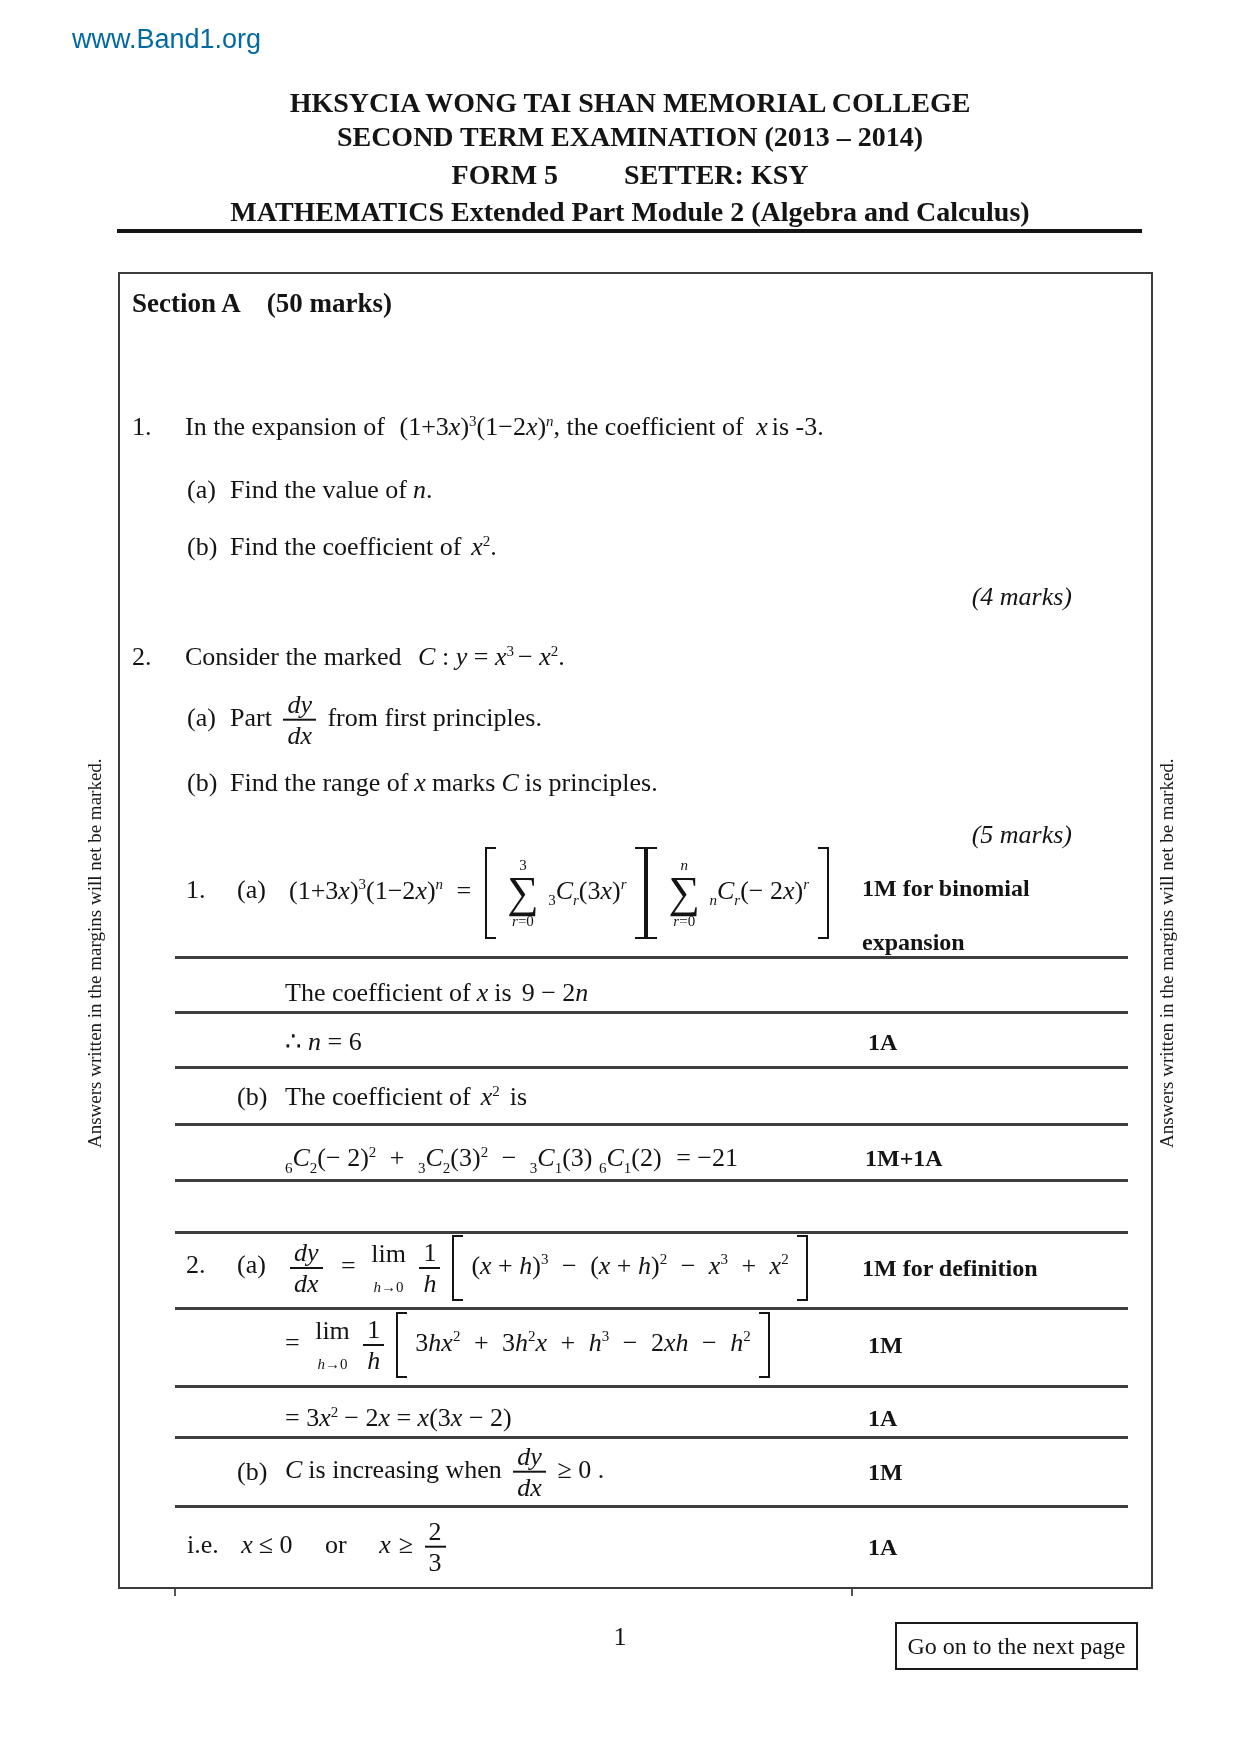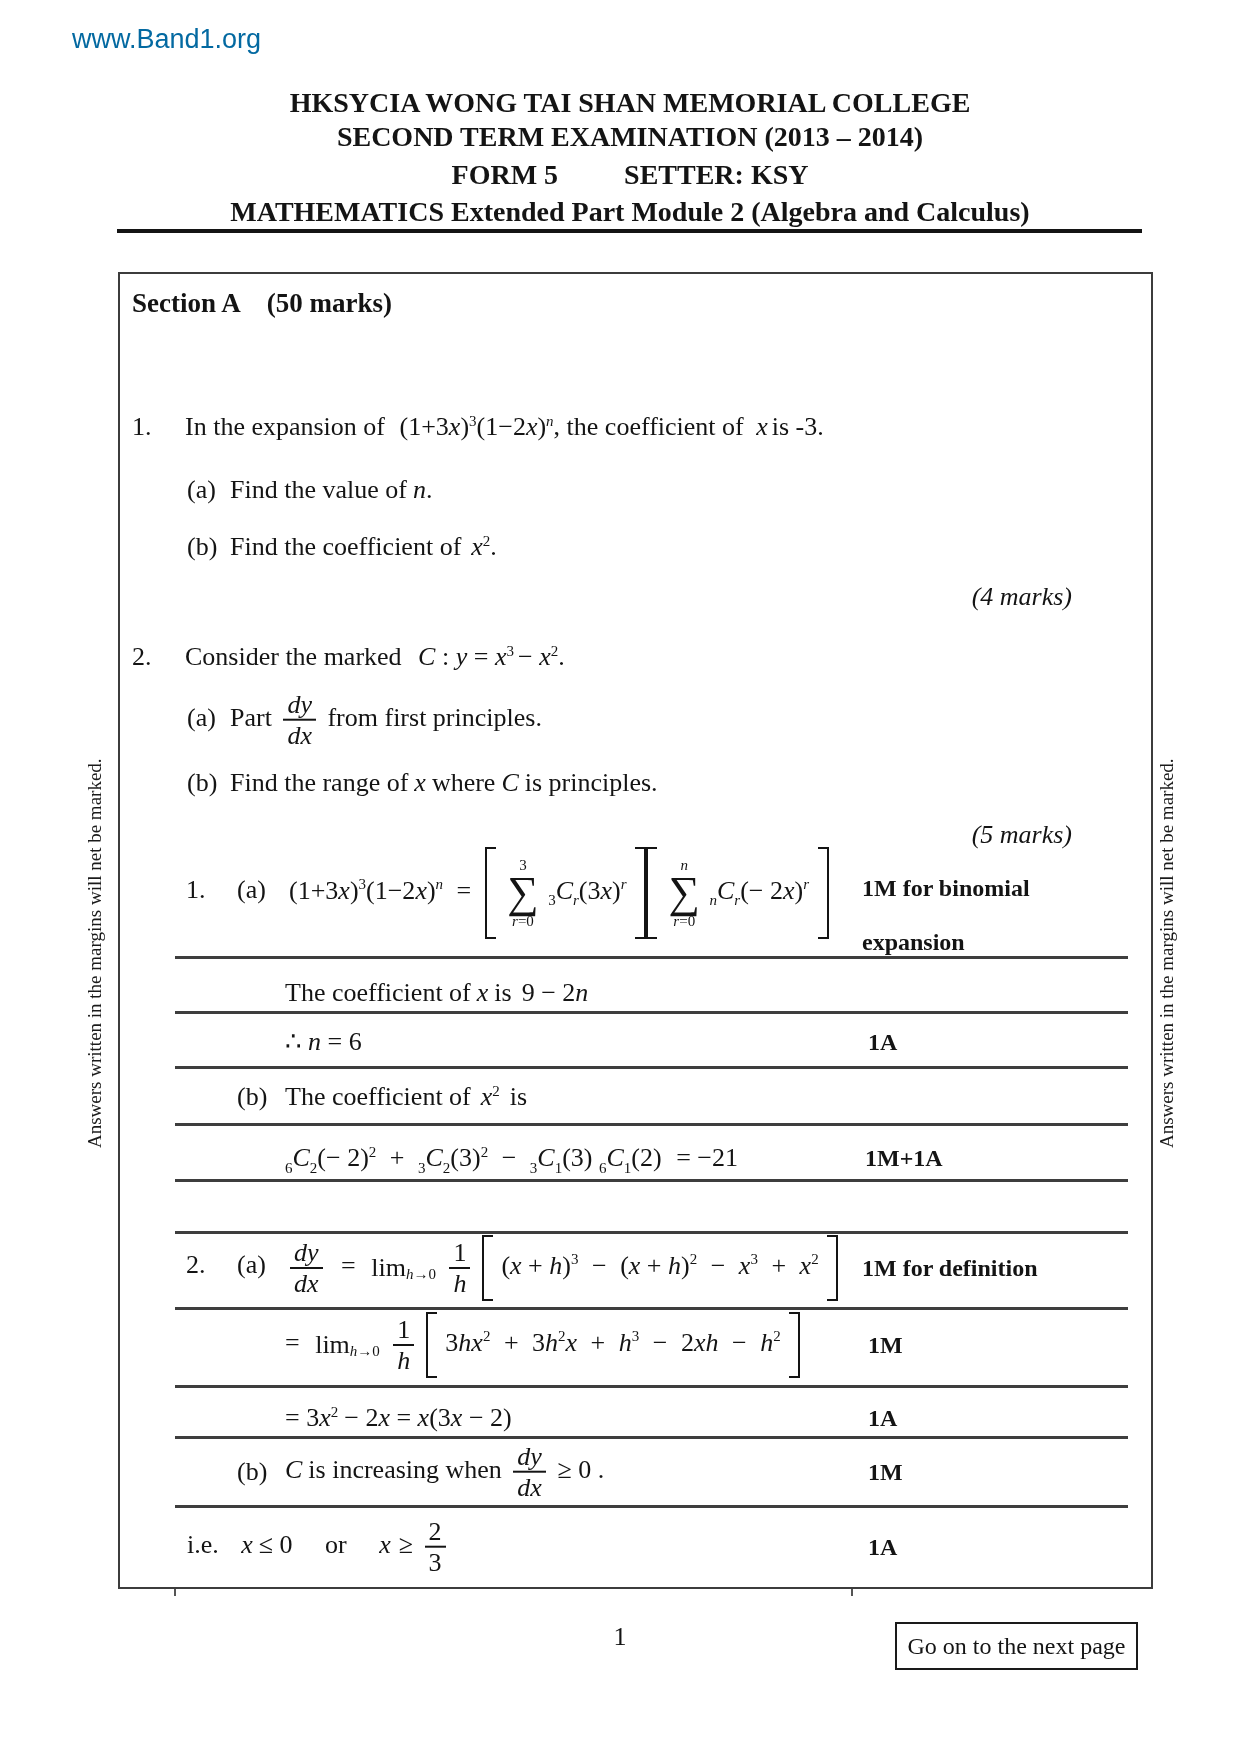--- a/index.html
+++ b/index.html
@@ -16,21 +16,21 @@
   sup{font-size:15px;line-height:0;}
   sub{font-size:15px;line-height:0;}
   i{font-style:italic;}
   .m4l{margin-left:4px;}.m6l{margin-left:6px;}.m8l{margin-left:8px;}
   .m10l{margin-left:10px;}.m14l{margin-left:26px;}.m16l{margin-left:16px;}
   .m4r{margin-right:4px;}.m6r{margin-right:6px;}
   .op{padding:0 7px;}
   .frac{display:inline-flex;flex-direction:column;align-items:center;vertical-align:middle;line-height:1.05;margin:0 5px;}
   .frac>span{padding:1px 4px;}
   .frac .den{border-top:2px solid #141414;text-align:center;}
-  .lim{display:inline-flex;flex-direction:row;align-items:center;vertical-align:middle;line-height:1;margin:0 2px;}
+  .lim{display:inline-flex;flex-direction:column;align-items:center;vertical-align:middle;line-height:1;margin:0 2px;}
   .lim .under{font-size:15px;margin-top:13px;}
   .sum{display:inline-flex;flex-direction:column;align-items:center;vertical-align:middle;line-height:1;margin:0 3px;}
   .sum .stop,.sum .sbot{font-size:15px;line-height:1.1;}
   .sum .sig{font-size:44px;line-height:0.9;}
   .bb{display:inline-block;vertical-align:middle;width:9px;}
   .bb.l{border-left:2.5px solid #141414;border-top:2.5px solid #141414;border-bottom:2.5px solid #141414;margin-right:2px;}
   .bb.r{border-right:2.5px solid #141414;border-top:2.5px solid #141414;border-bottom:2.5px solid #141414;margin-left:2px;}
   .h88{height:88px;}
   .h62{height:62px;}
   .hr{position:absolute;left:175px;width:953px;height:3px;background:#3e3e3e;}
@@ -82,21 +82,21 @@
 </div>
 <div class="row" style="top:720px;left:187px">
   <span class="plabel">(a)</span><span>Part</span>
   <span class="frac">
       <span class="mx"><i>dy</i></span>
       <span class="den mx"><i>dx</i></span>
     </span>
   <span>from first principles.</span>
 </div>
 <div class="row" style="top:783px;left:187px">
-  <span class="plabel">(b)</span><span>Find the range of</span><span class="mx m6l m6r"><i>x</i></span><span>where</span><span class="mx m6l m6r"><i>C</i></span><span>is principles.</span>
+  <span class="plabel">(b)</span><span>Find the range of</span><span class="mx m6l m6r"><i>x</i></span><span>marks</span><span class="mx m6l m6r"><i>C</i></span><span>is principles.</span>
 </div>
 <div class="marksright" style="top:835px">(5 marks)</div>
 
 <div class="row" style="top:890px;left:186px">1.</div>
 <div class="row" style="top:890px;left:237px">(a)</div>
 <div class="row" style="top:893px;left:289px">
   <span class="mx">(1+3<i>x</i>)</span><sup>3</sup><span class="mx">(1−2<i>x</i>)</span><sup class="mx"><i>n</i></sup>
   <span class="op">=</span>
   <span class="bb l h88"></span>
   <span class="sum">

